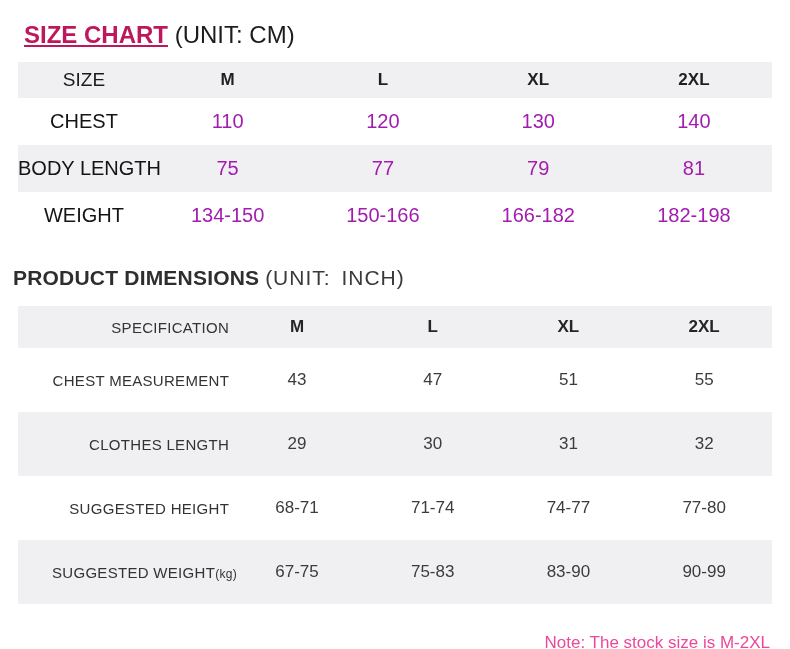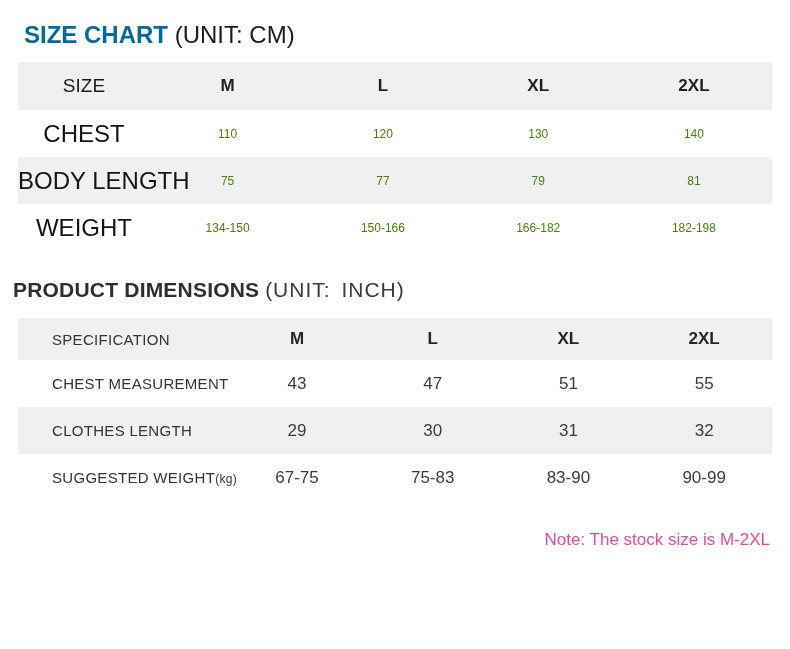--- a/index.html
+++ b/index.html
@@ -11,21 +11,21 @@
   }
   .page { padding: 0 18px; }
 
   
   .chart-title {
     margin: 20px 0 13px 6px;
     font-size: 24px;
     line-height: 29px;
     white-space: nowrap;
   }
-  .chart-title .t-bold { font-weight: bold; color: #0369a1; }
+  .chart-title .t-bold { font-weight: bold; color: #be185d; text-decoration: underline; }
   .chart-title .t-unit { font-weight: normal; color: #1c1c1c; }
 
   .chart-title2 {
     margin: 26px 0 15px -5px;
     font-size: 21px;
     line-height: 26px;
     white-space: nowrap;
     color: #2e2e2e;
   }
   .chart-title2 .t-bold { font-weight: bold; letter-spacing: 0.2px; text-align: center; }
@@ -41,32 +41,32 @@
     text-align: center;
     vertical-align: middle;
     font-weight: normal;
     padding: 0;
     white-space: nowrap;
   }
   thead tr { background: #f0f0f3; }
   tbody tr:nth-child(even) { background: #f0f0f3; }
 
   
-  .tbl1 thead th { height: 48px; }
+  .tbl1 thead th { height: 36px; }
   .tbl1 tbody td { height: 47px; }
   .tbl1 .hdr-label { font-size: 19px; color: #1a1a1a; }
   .tbl1 .hdr-size  { font-size: 17px; font-weight: bold; color: #1f1f1f; }
-  .tbl1 .row-label { font-size: 24px; color: #141414; }
-  .tbl1 .cell-val  { font-size: 12px; color: #4d7c0f; }
+  .tbl1 .row-label { font-size: 20px; color: #141414; }
+  .tbl1 .cell-val  { font-size: 20px; color: #a21caf; }
 
   
   .tbl2 thead th { height: 42px; }
-  .tbl2 tbody td { height: 47px; }
+  .tbl2 tbody td { height: 64px; }
   .tbl2 .hdr-label, .tbl2 .row-label {
-    text-align: left; padding-left: 34px;
+    text-align: right; padding-left: 34px;
     font-size: 15px; color: #333333; letter-spacing: 0.3px;
   }
   .tbl2 .hdr-size { font-size: 17px; font-weight: bold; color: #252525; }
   .tbl2 .cell-val { font-size: 17px; color: #3c3c3c; }
   .tbl2 .label-suffix { font-size: 12px; }
 
   
   .note {
     margin: 29px 2px 0 0;
     text-align: right;
@@ -157,20 +157,27 @@
         <td class="cell-val">55</td>
       </tr>
       <tr>
         <td class="row-label"><span>CLOTHES LENGTH</span></td>
         <td class="cell-val">29</td>
         <td class="cell-val">30</td>
         <td class="cell-val">31</td>
         <td class="cell-val">32</td>
       </tr>
       <tr>
+        <td class="row-label"><span>SUGGESTED HEIGHT</span></td>
+        <td class="cell-val">68-71</td>
+        <td class="cell-val">71-74</td>
+        <td class="cell-val">74-77</td>
+        <td class="cell-val">77-80</td>
+      </tr>
+      <tr>
         <td class="row-label"><span>SUGGESTED WEIGHT</span><span class="label-suffix">(kg)</span></td>
         <td class="cell-val">67-75</td>
         <td class="cell-val">75-83</td>
         <td class="cell-val">83-90</td>
         <td class="cell-val">90-99</td>
       </tr>
     </tbody>
   </table>
 
   <div class="note">Note: The stock size is M-2XL</div>

